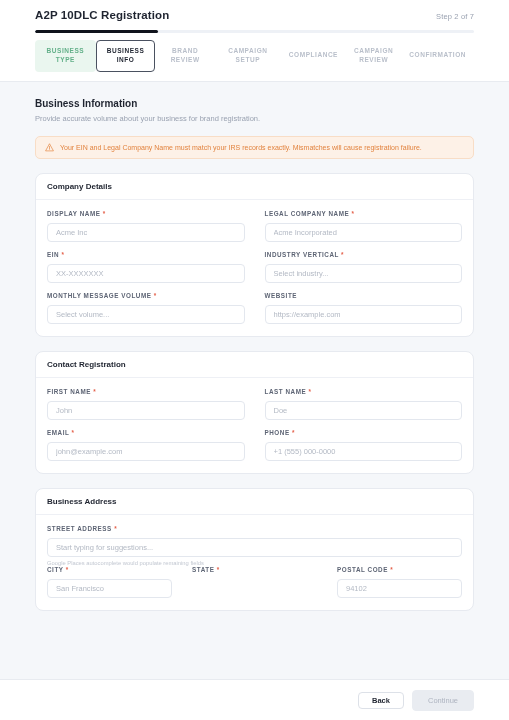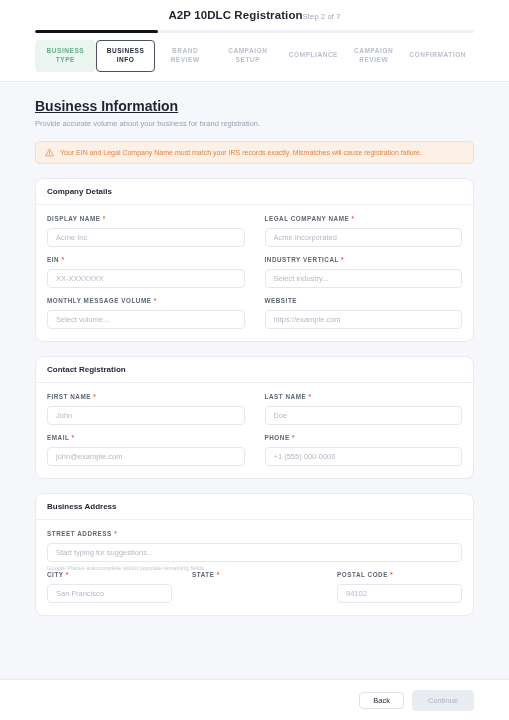--- a/index.html
+++ b/index.html
@@ -16,21 +16,21 @@
   }
 
   
   .header {
     background: #ffffff;
     padding: 9px 35px 0 35px;
     flex: 0 0 auto;
     border-bottom: 1px solid #e8ebf0;
   }
   .header-top {
-    display: flex; align-items: baseline; justify-content: center;
+    display: flex; align-items: baseline; justify-content: space-between;
     padding-bottom: 9px;
   }
   .app-title {
     font-size: 11.5px; font-weight: bold; color: #1f2430; letter-spacing: 0.1px;
   }
   .step-label { font-size: 7.5px; color: #9aa2b1; letter-spacing: 0.15px; }
 
   .progress-track {
     height: 3px; width: 100%; background: #eef1f6; border-radius: 2px;
     overflow: hidden;
@@ -54,21 +54,21 @@
     background: #ffffff; color: #1f2430;
     border: 1px solid #4a5160;
   }
 
   
   .body {
     flex: 1 1 auto; overflow: hidden;
     padding: 16px 35px 0 35px;
     background: #f5f7fa;
   }
-  .page-title { font-size: 14px; font-weight: bold; color: #1f2430; text-decoration: underline; }
+  .page-title { font-size: 10px; font-weight: bold; color: #1f2430; }
   .page-sub { font-size: 7.5px; color: #9aa2b1; margin-top: 5px; }
 
   .alert {
     margin-top: 13px;
     background: #fdf1e7; border: 1px solid #f8ddc6;
     border-radius: 5px;
     padding: 6px 9px;
     display: flex; align-items: center; gap: 6px;
   }
   .alert-text { font-size: 7px; color: #e2833f; line-height: 1.3; }
@@ -115,21 +115,21 @@
   
   .footer {
     flex: 0 0 auto; background: #ffffff;
     border-top: 1px solid #e8ebf0;
     padding: 10px 35px;
     display: flex; justify-content: flex-end; align-items: center; gap: 8px;
     height: 41px;
   }
   .btn {
     font-family: "Liberation Sans", sans-serif;
-    font-size: 7.5px; font-weight: normal;
+    font-size: 7.5px; font-weight: bold;
     border-radius: 4px; padding: 3px 13px;
     border: 1px solid #dde1e8; background: #ffffff; color: #1f2430;
     cursor: pointer;
   }
   .btn-primary {
     background: #e9ecf1; color: #aeb4c0; border: 1px solid #e9ecf1;
     font-weight: normal; padding: 5px 15px;
   }
 </style>
 </head>

